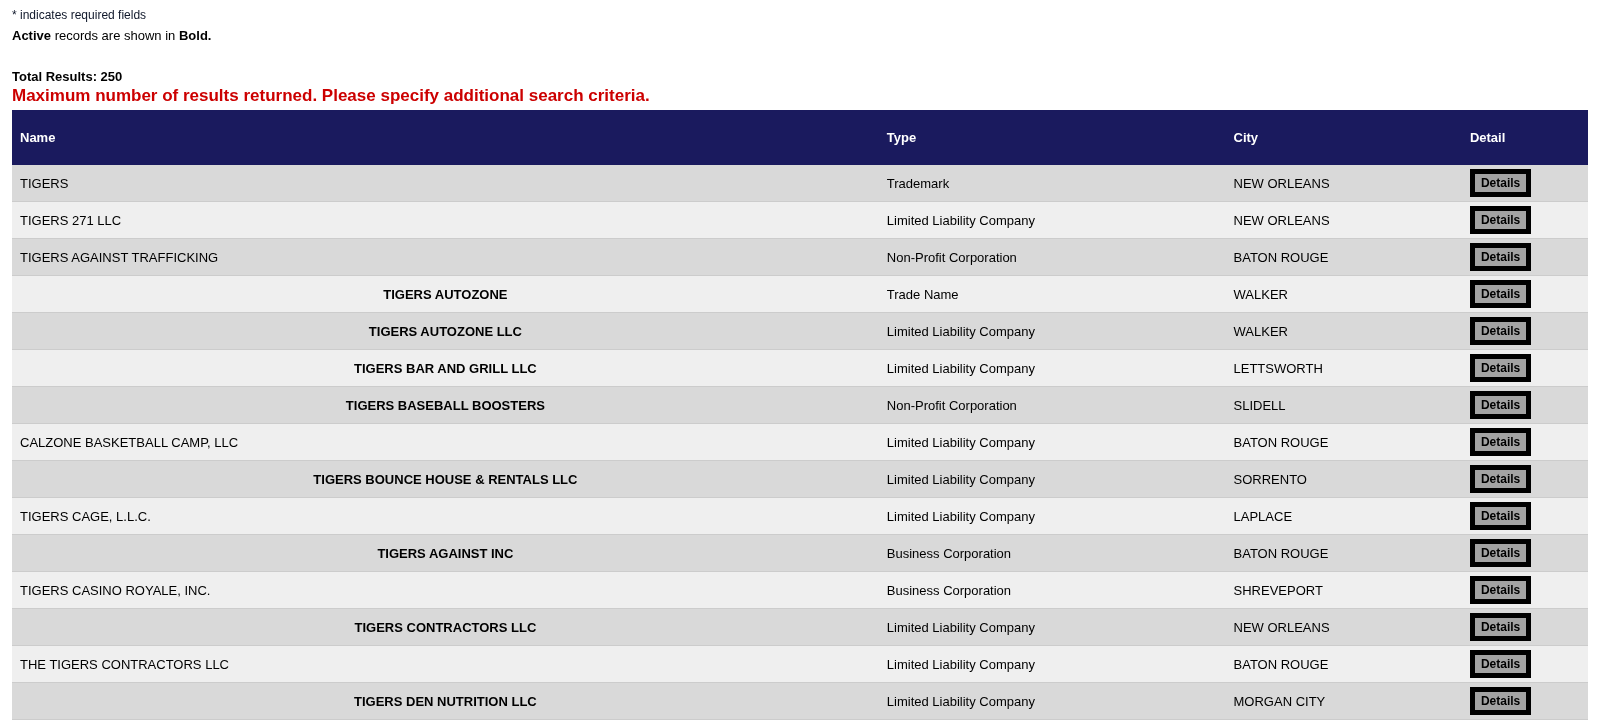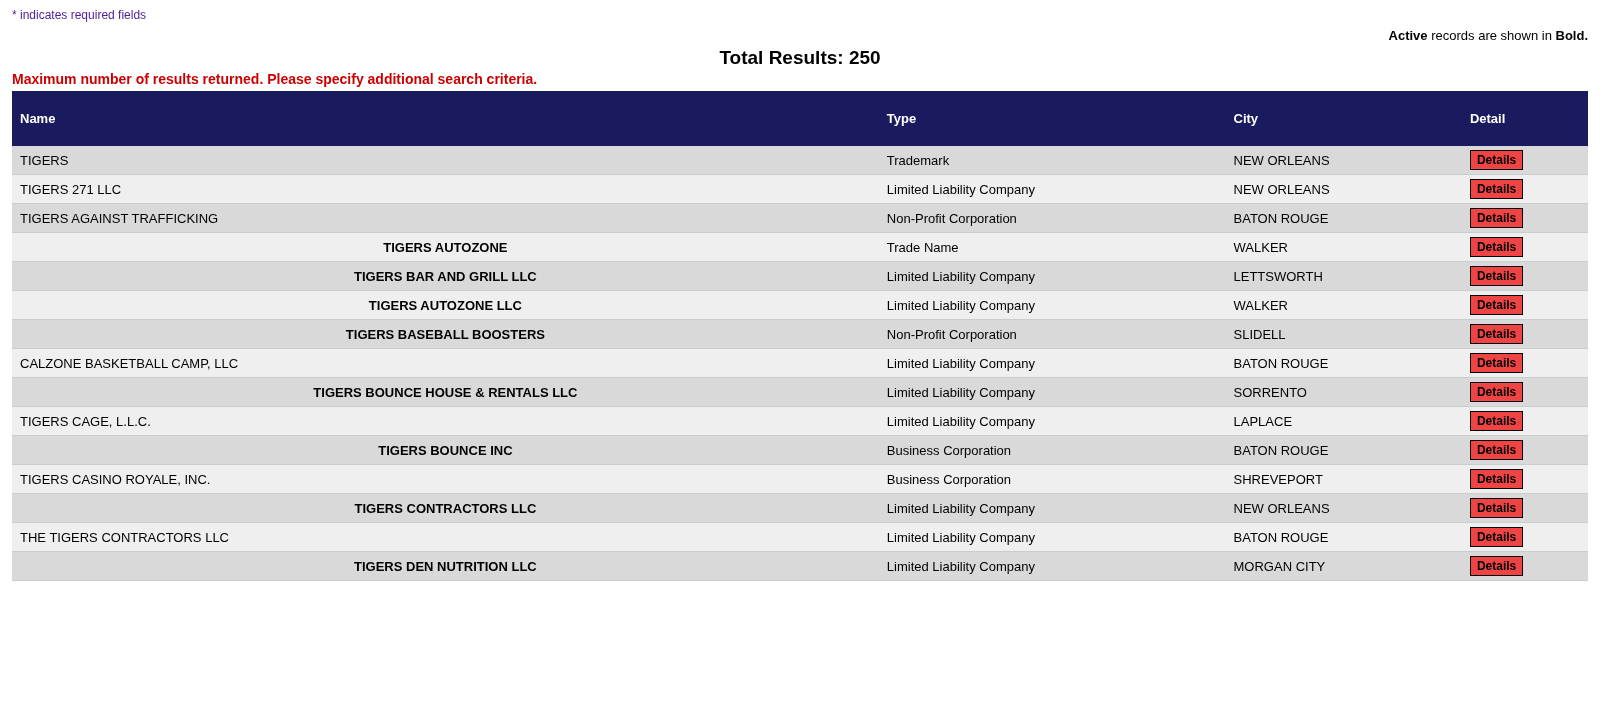--- a/index.html
+++ b/index.html
@@ -4,39 +4,38 @@
   <style>
     * { margin: 0; padding: 0; box-sizing: border-box; }
     body {
       font-family: Arial, sans-serif;
       font-size: 13px;
       background: #fff;
       color: #000;
       padding: 8px 12px;
     }
     .required-notice {
-      color: #4c1d95;
+      color: #0f172a;
       font-size: 12px;
       margin-bottom: 6px;
     }
     .active-notice {
-      text-align: right;
+      text-align: left;
       font-size: 13px;
-      margin-bottom: 4px;
+      margin-bottom: 26px;
     }
     .total-results {
       font-weight: bold;
-      font-size: 19px;
+      font-size: 13px;
       margin-bottom: 2px;
-      text-align: center;
     }
     .max-results-warning {
       color: #cc0000;
       font-weight: bold;
-      font-size: 14px;
+      font-size: 17px;
       margin-bottom: 4px;
     }
     table {
       width: 100%;
       border-collapse: collapse;
     }
     thead tr {
       background-color: #1a1a5e;
       color: #fff;
     }
@@ -55,22 +54,22 @@
     tbody td {
       padding: 4px 8px;
       font-size: 13px;
       border-bottom: 1px solid #ccc;
     }
     .bold-row td:first-child {
       font-weight: bold;
       text-align: center;
     }
     .details-btn {
-      background: #ef4444;
-      border: 1px solid #000000;
+      background: #a3a3a3;
+      border: 5px solid #000000;
       padding: 2px 6px;
       font-size: 12px;
       font-weight: bold;
       cursor: pointer;
       white-space: nowrap;
     }
     .col-name { width: 55%; }
     .col-type { width: 22%; }
     .col-city { width: 15%; }
     .col-detail { width: 8%; }
@@ -122,29 +121,29 @@
         <td>BATON ROUGE</td>
         <td><button class="details-btn">Details</button></td>
       </tr>
       <tr class="bold-row">
         <td>TIGERS AUTOZONE</td>
         <td>Trade Name</td>
         <td>WALKER</td>
         <td><button class="details-btn">Details</button></td>
       </tr>
       <tr class="bold-row">
+        <td>TIGERS AUTOZONE LLC</td>
+        <td>Limited Liability Company</td>
+        <td>WALKER</td>
+        <td><button class="details-btn">Details</button></td>
+      </tr>
+      <tr class="bold-row">
         <td>TIGERS BAR AND GRILL LLC</td>
         <td>Limited Liability Company</td>
         <td>LETTSWORTH</td>
-        <td><button class="details-btn">Details</button></td>
-      </tr>
-      <tr class="bold-row">
-        <td>TIGERS AUTOZONE LLC</td>
-        <td>Limited Liability Company</td>
-        <td>WALKER</td>
         <td><button class="details-btn">Details</button></td>
       </tr>
       <tr class="bold-row">
         <td>TIGERS BASEBALL BOOSTERS</td>
         <td>Non-Profit Corporation</td>
         <td>SLIDELL</td>
         <td><button class="details-btn">Details</button></td>
       </tr>
       <tr>
         <td>CALZONE BASKETBALL CAMP, LLC</td>
@@ -158,21 +157,21 @@
         <td>SORRENTO</td>
         <td><button class="details-btn">Details</button></td>
       </tr>
       <tr>
         <td>TIGERS CAGE, L.L.C.</td>
         <td>Limited Liability Company</td>
         <td>LAPLACE</td>
         <td><button class="details-btn">Details</button></td>
       </tr>
       <tr class="bold-row">
-        <td>TIGERS BOUNCE INC</td>
+        <td>TIGERS AGAINST INC</td>
         <td>Business Corporation</td>
         <td>BATON ROUGE</td>
         <td><button class="details-btn">Details</button></td>
       </tr>
       <tr>
         <td>TIGERS CASINO ROYALE, INC.</td>
         <td>Business Corporation</td>
         <td>SHREVEPORT</td>
         <td><button class="details-btn">Details</button></td>
       </tr>

